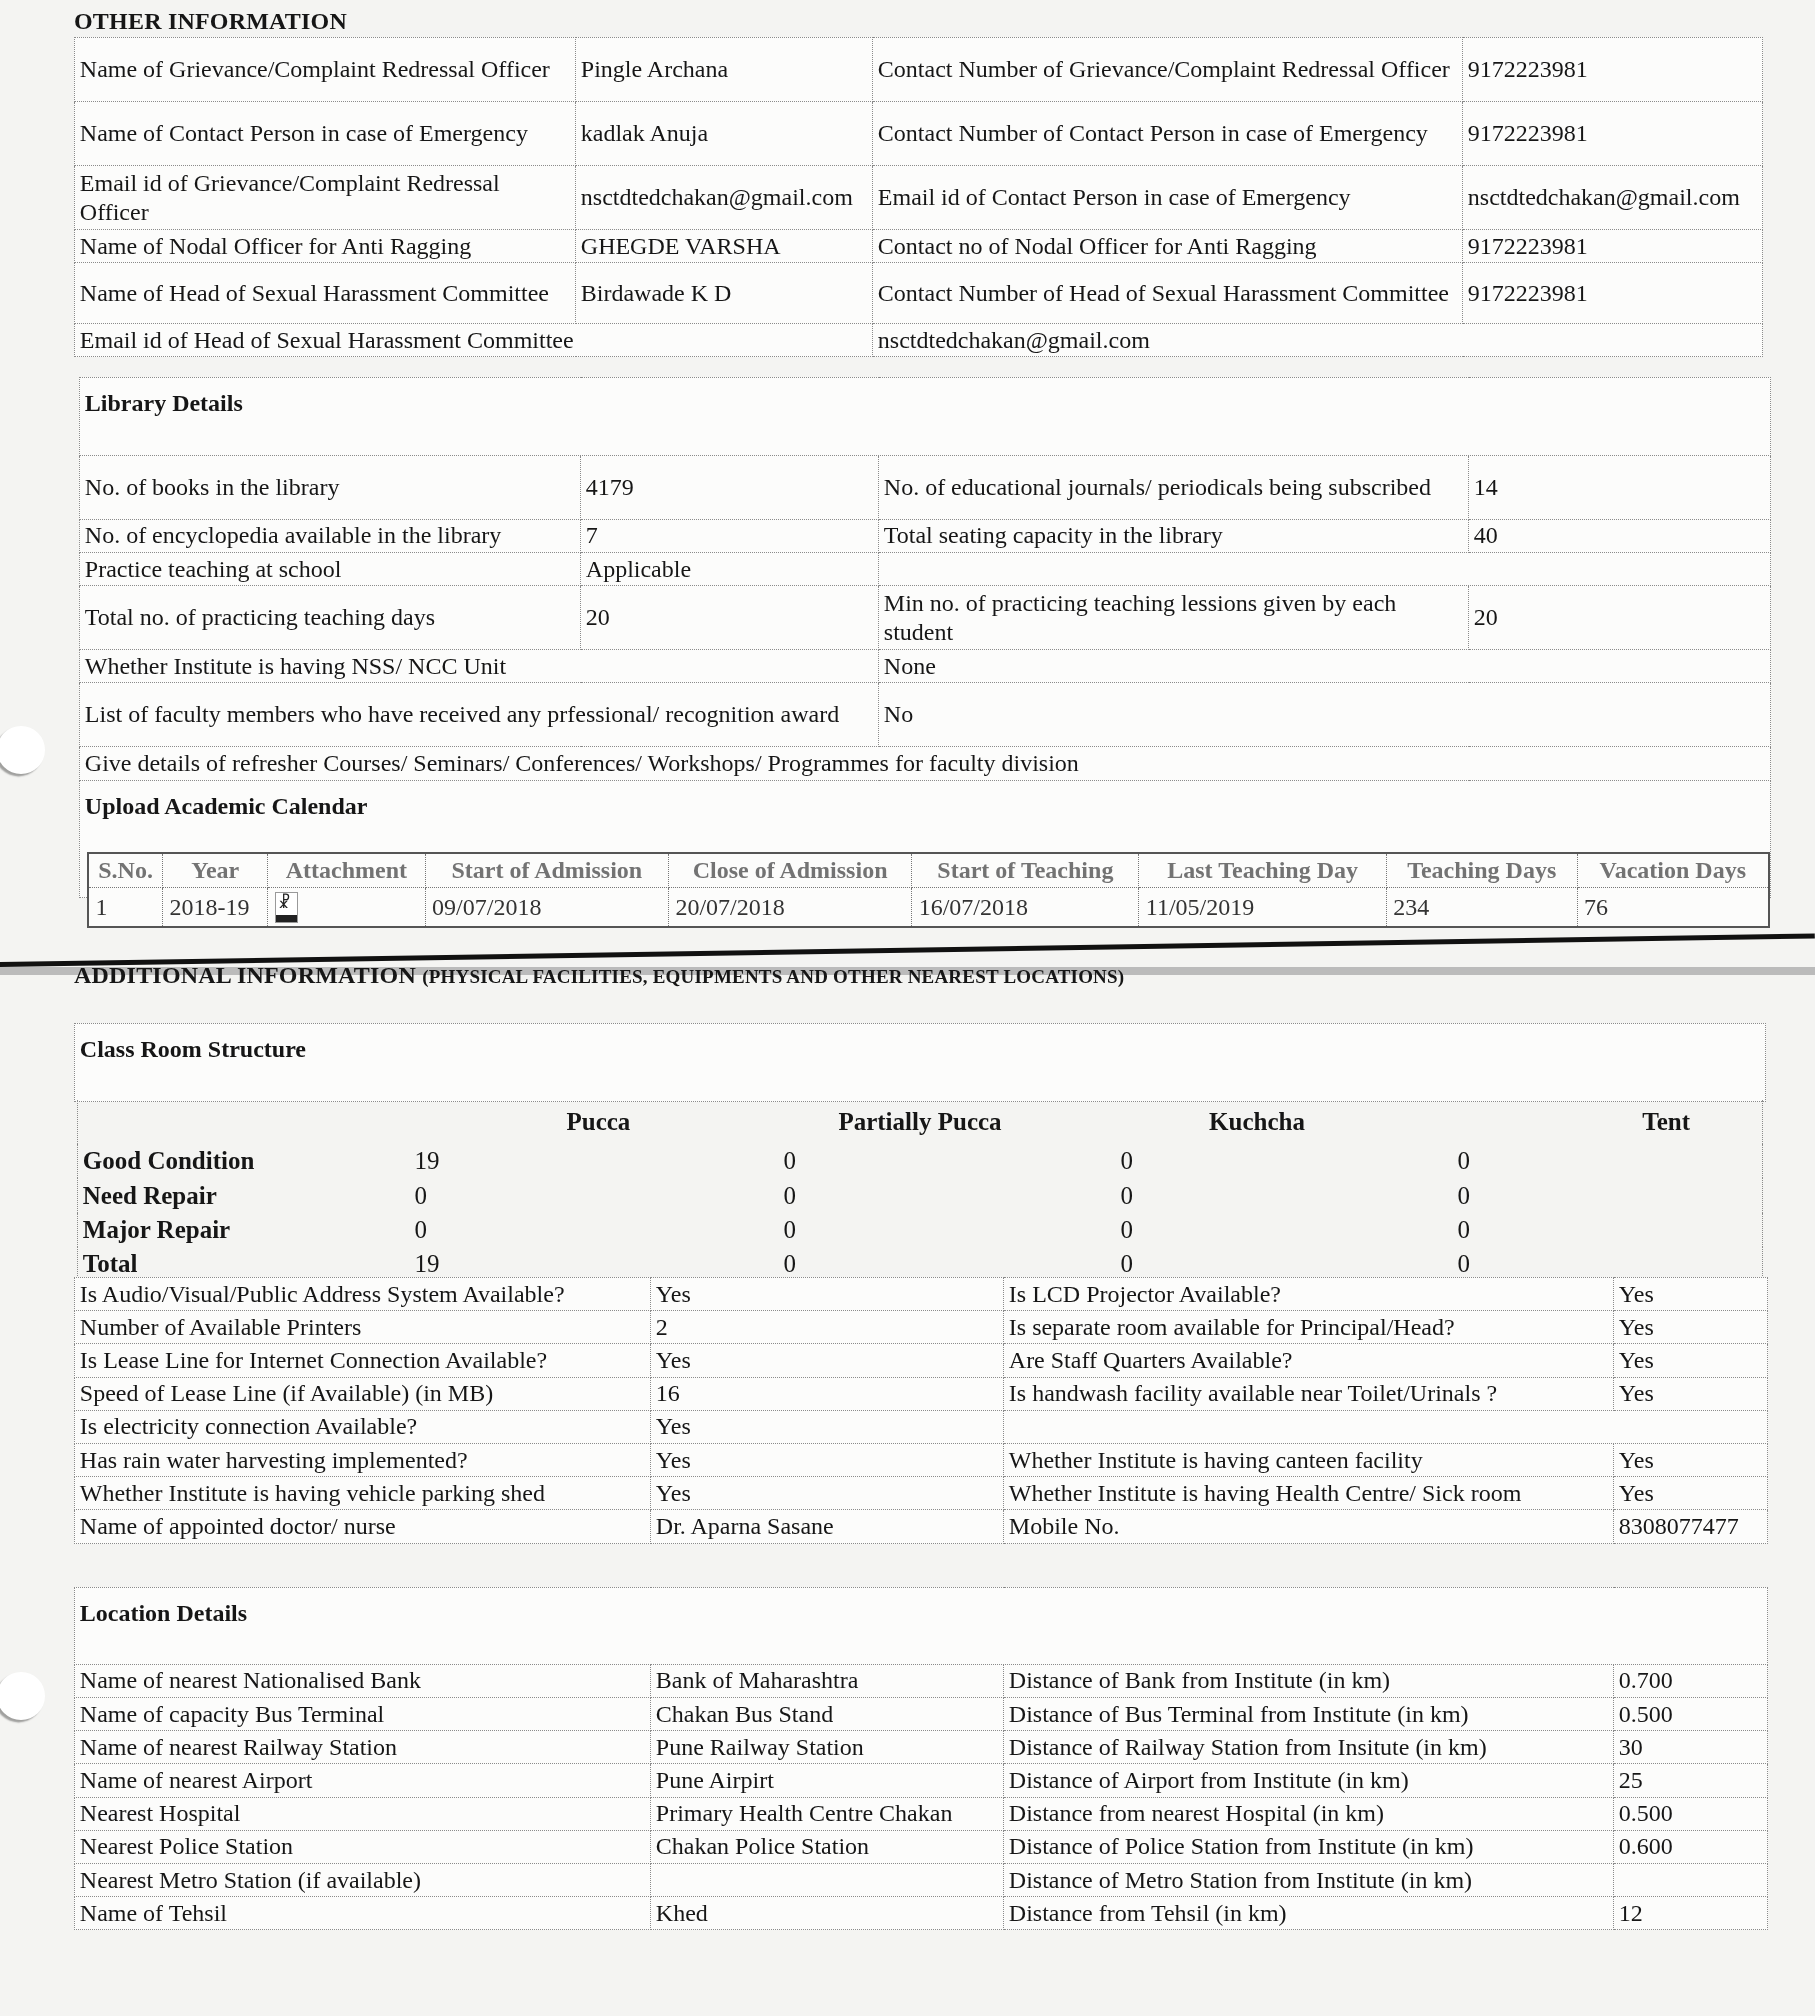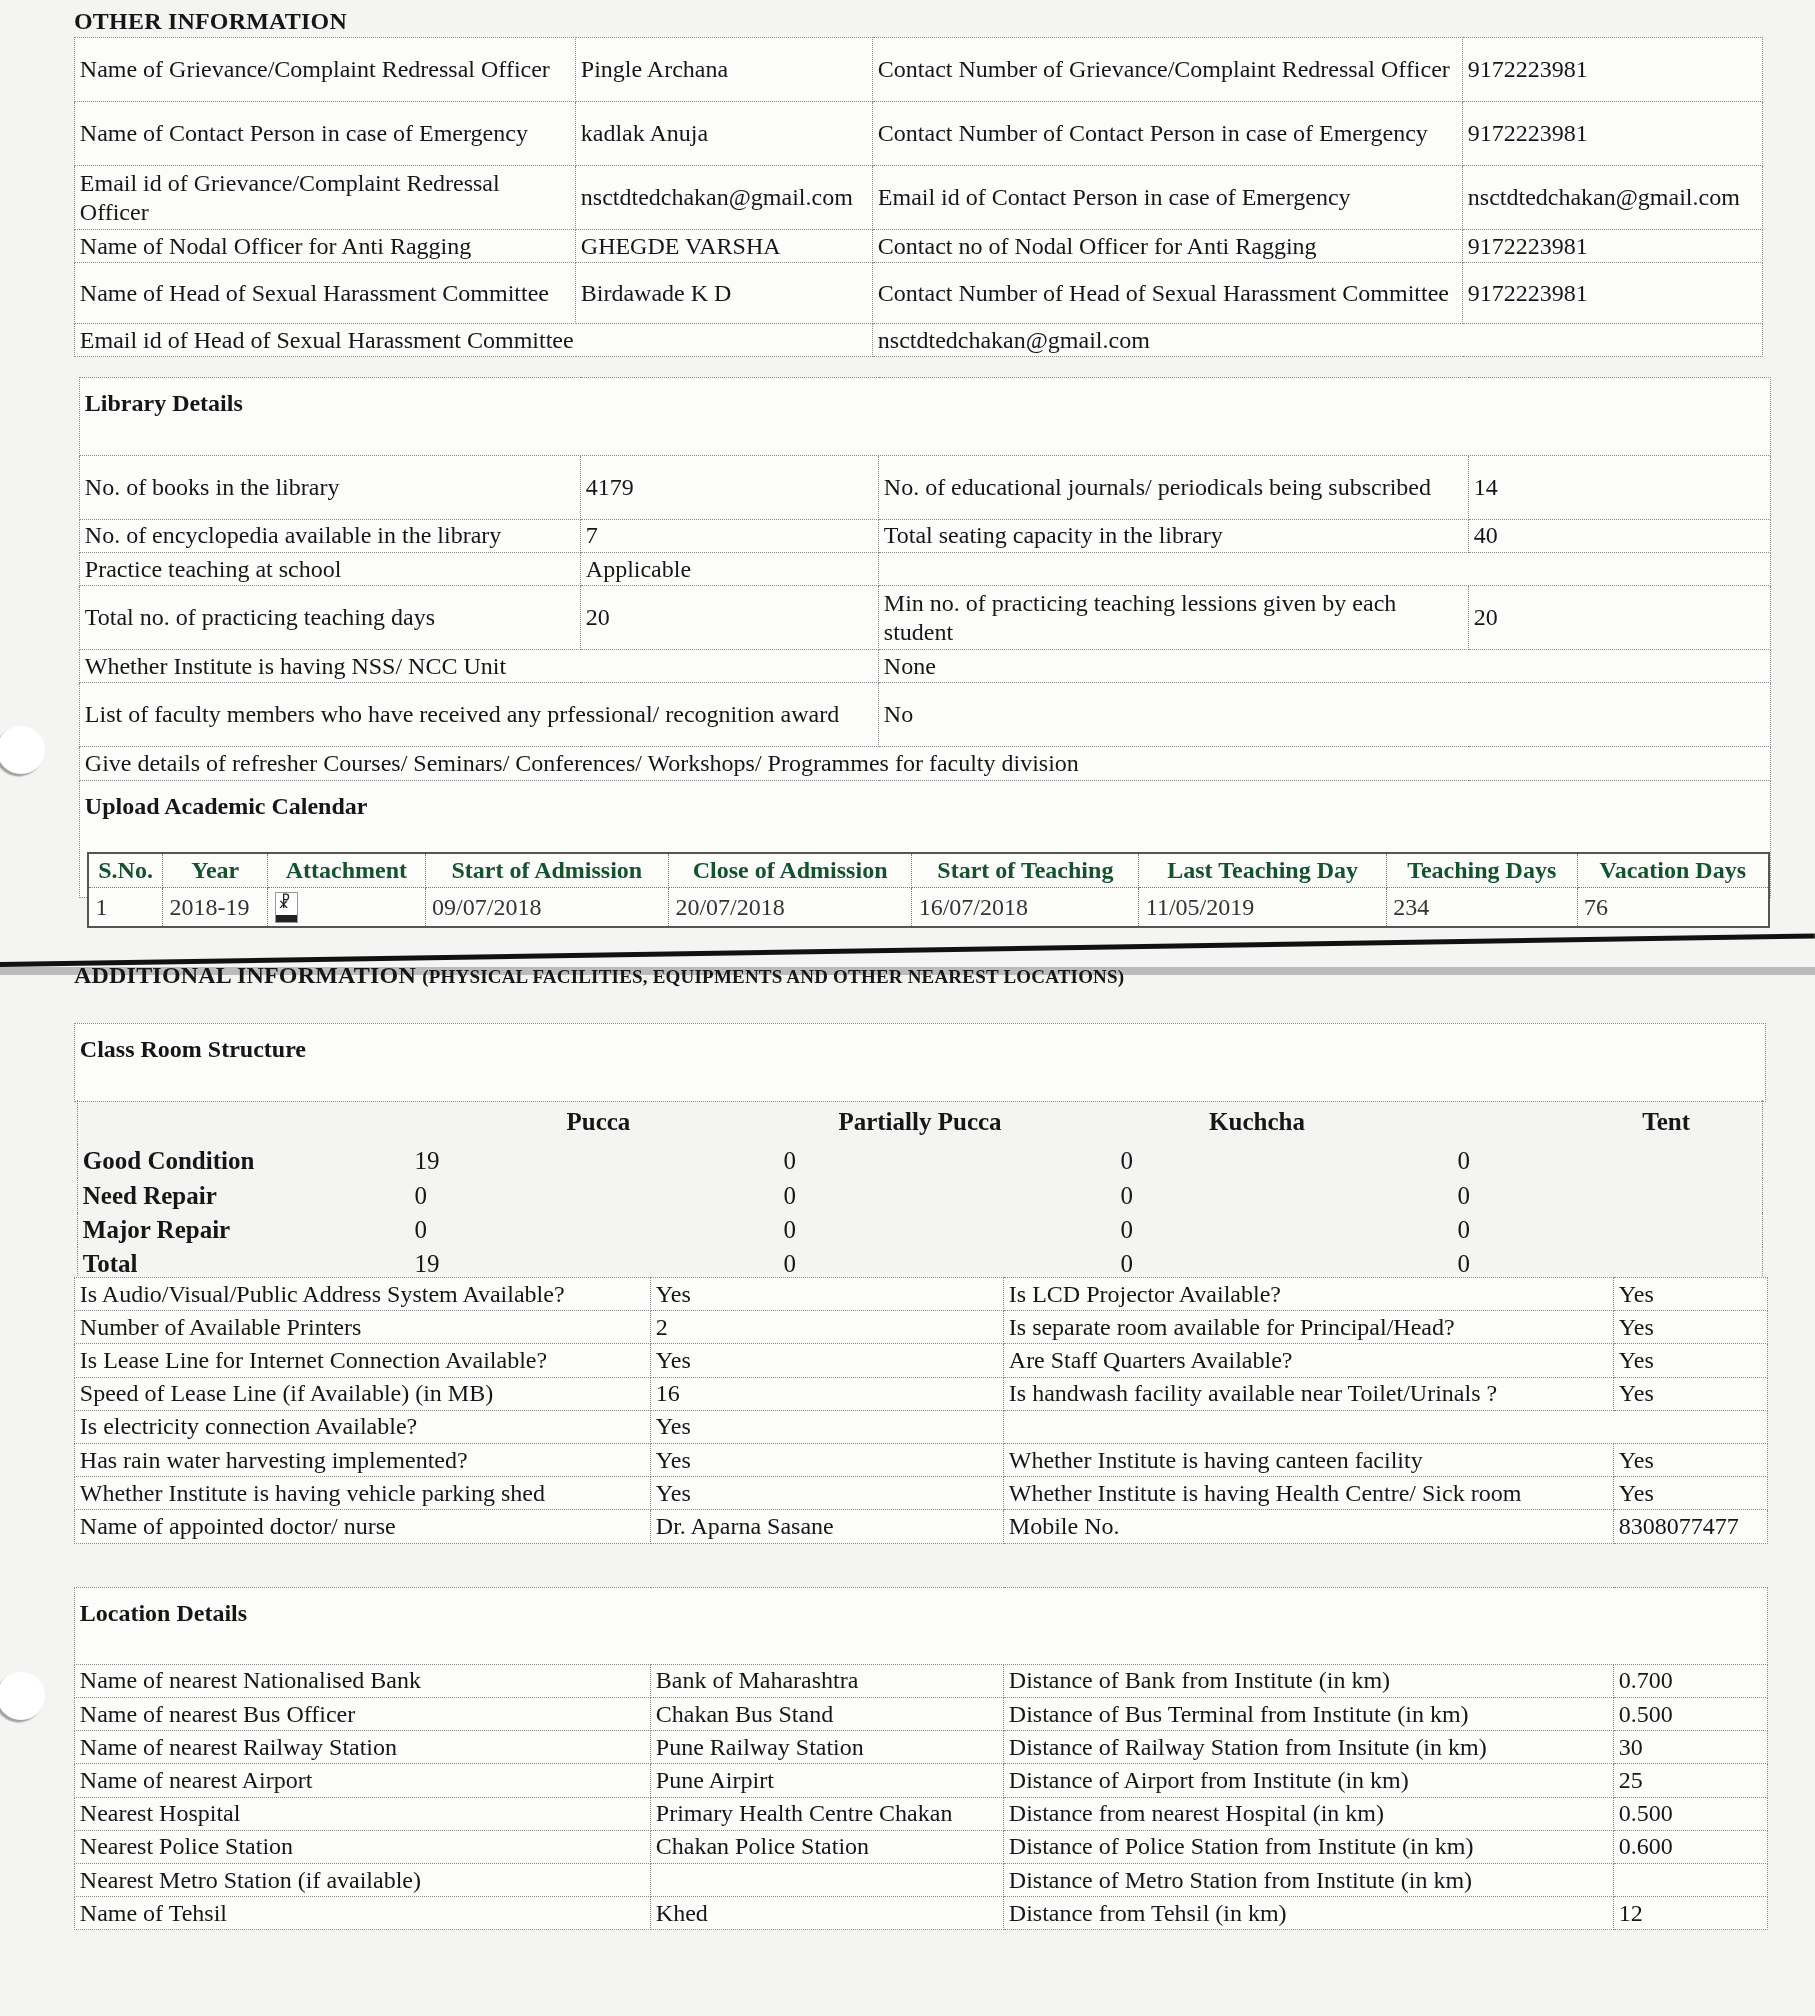--- a/index.html
+++ b/index.html
@@ -15,21 +15,21 @@
   table.grid { border-collapse:collapse; table-layout:fixed; background:#fcfcfb; }
   table.grid td, table.grid th {
     border:1.6px dotted #8b8b8b; padding:1.6px 4.8px; font-size:24px; line-height:29px;
     vertical-align:middle; text-align:left; font-weight:normal;
   }
   table.grid td.hdr { font-weight:bold; vertical-align:top; padding-top:11.2px; }
   table.grid td.tall { height:64px; }
   .cal { border-collapse:collapse; table-layout:fixed; background:#fcfcfb;
          border:2.4px solid #555; }
   .cal th { font-weight:bold; font-size:24px; border:1.6px dotted #777; padding:3.2px 6.4px;
-            text-align:center; color:#14532d; }
+            text-align:center; color:#737373; }
   .cal td { font-size:24px; border:1.6px dotted #777; padding:3.2px 6.4px; color:#333; }
   .pdf-icon { display:inline-block; width:21px; height:29px; position:relative;
               border:0.8px solid #999; background:#fff; vertical-align:middle; }
   .pdf-icon::before { content:"\2627"; position:absolute; top:0; left:2.4px; font-size:16px; color:#222; }
   .pdf-icon::after { content:""; position:absolute; bottom:0; left:0; right:0; height:6.4px; background:#222; }
   .crs td { border:none; font-size:25px; padding:3.2px 4.8px; }
   .crs td.lbl { font-weight:bold; }
   .crs th { font-weight:bold; font-size:25px; text-align:center; padding:8px 4.8px; }
   .punch { position:absolute; width:48px; height:48px; border-radius:50%;
            background:#fff; box-shadow:-2.4px 2.4px 1.6px rgba(0,0,0,0.35); }
@@ -314,21 +314,21 @@
     <tr>
       <td colspan="4" class="hdr" style="height:63px;">Location Details</td>
     </tr>
   <tr>
         <td>Name of nearest Nationalised Bank</td>
         <td>Bank of Maharashtra</td>
         <td>Distance of Bank from Institute (in km)</td>
         <td>0.700</td>
       </tr>
       <tr>
-        <td>Name of nearest Bus Officer</td>
+        <td>Name of capacity Bus Terminal</td>
         <td>Chakan Bus Stand</td>
         <td>Distance of Bus Terminal from Institute (in km)</td>
         <td>0.500</td>
       </tr>
       <tr>
         <td>Name of nearest Railway Station</td>
         <td>Pune Railway Station</td>
         <td>Distance of Railway Station from Insitute (in km)</td>
         <td>30</td>
       </tr>

